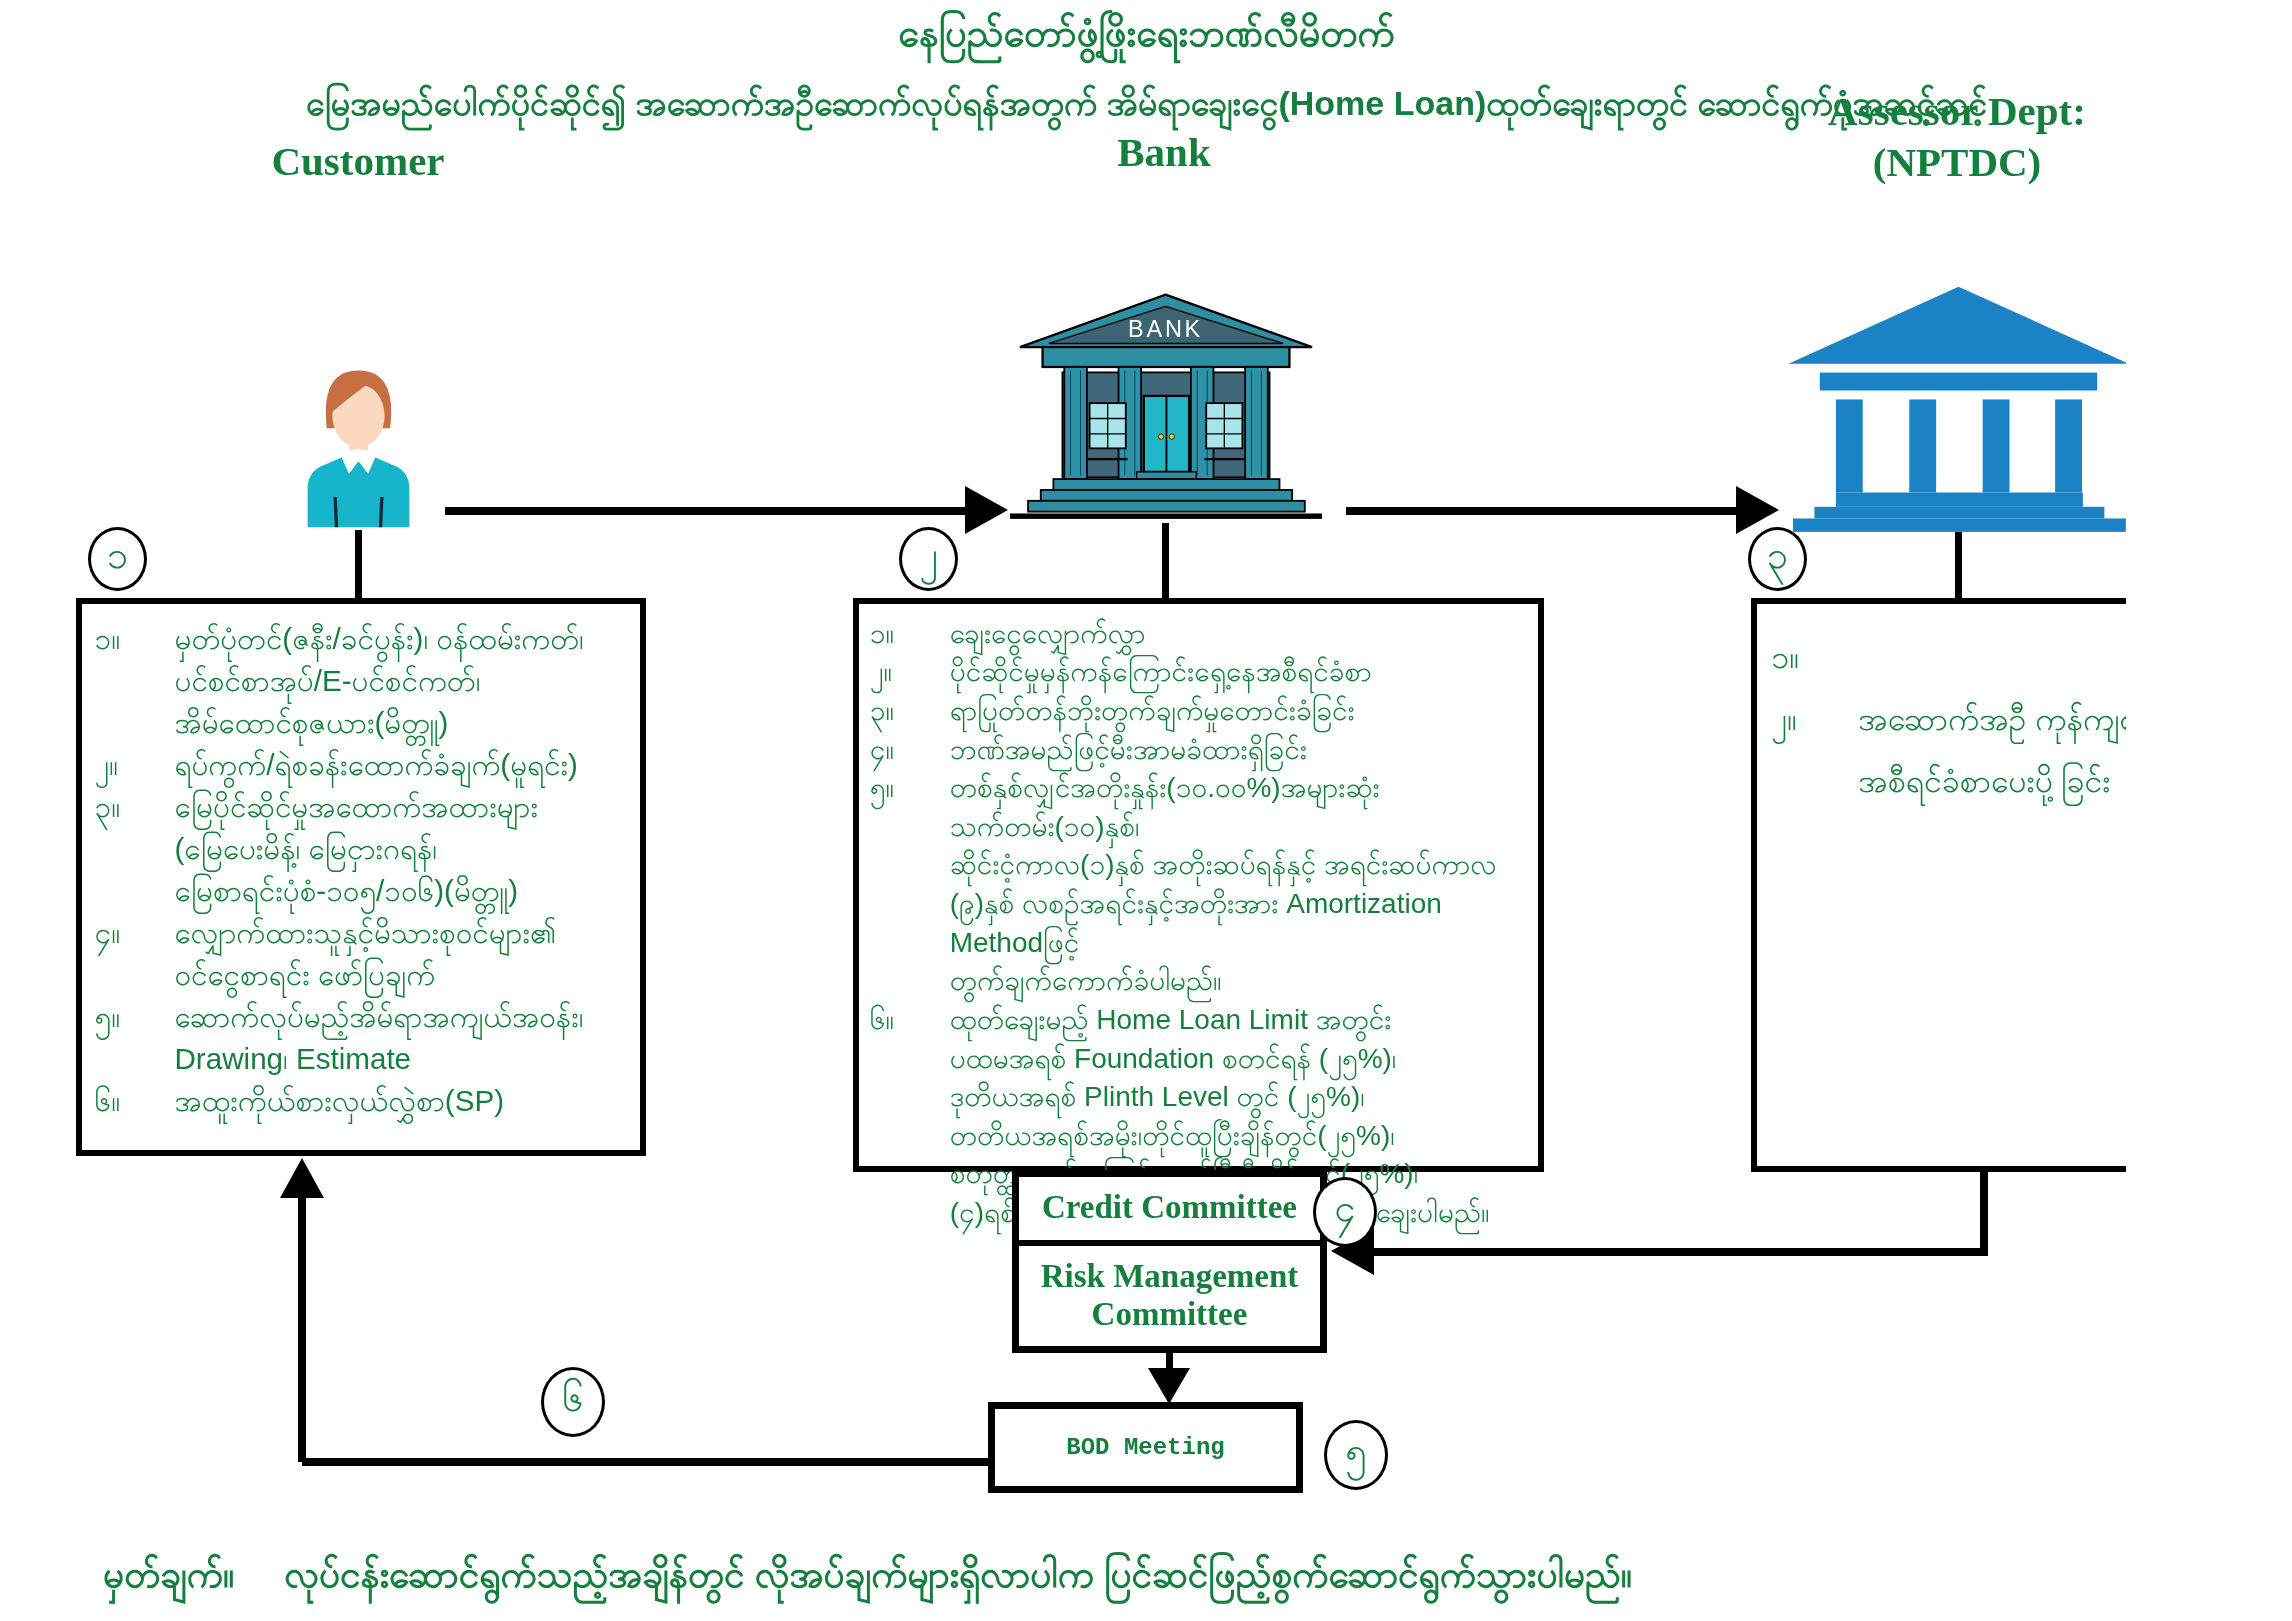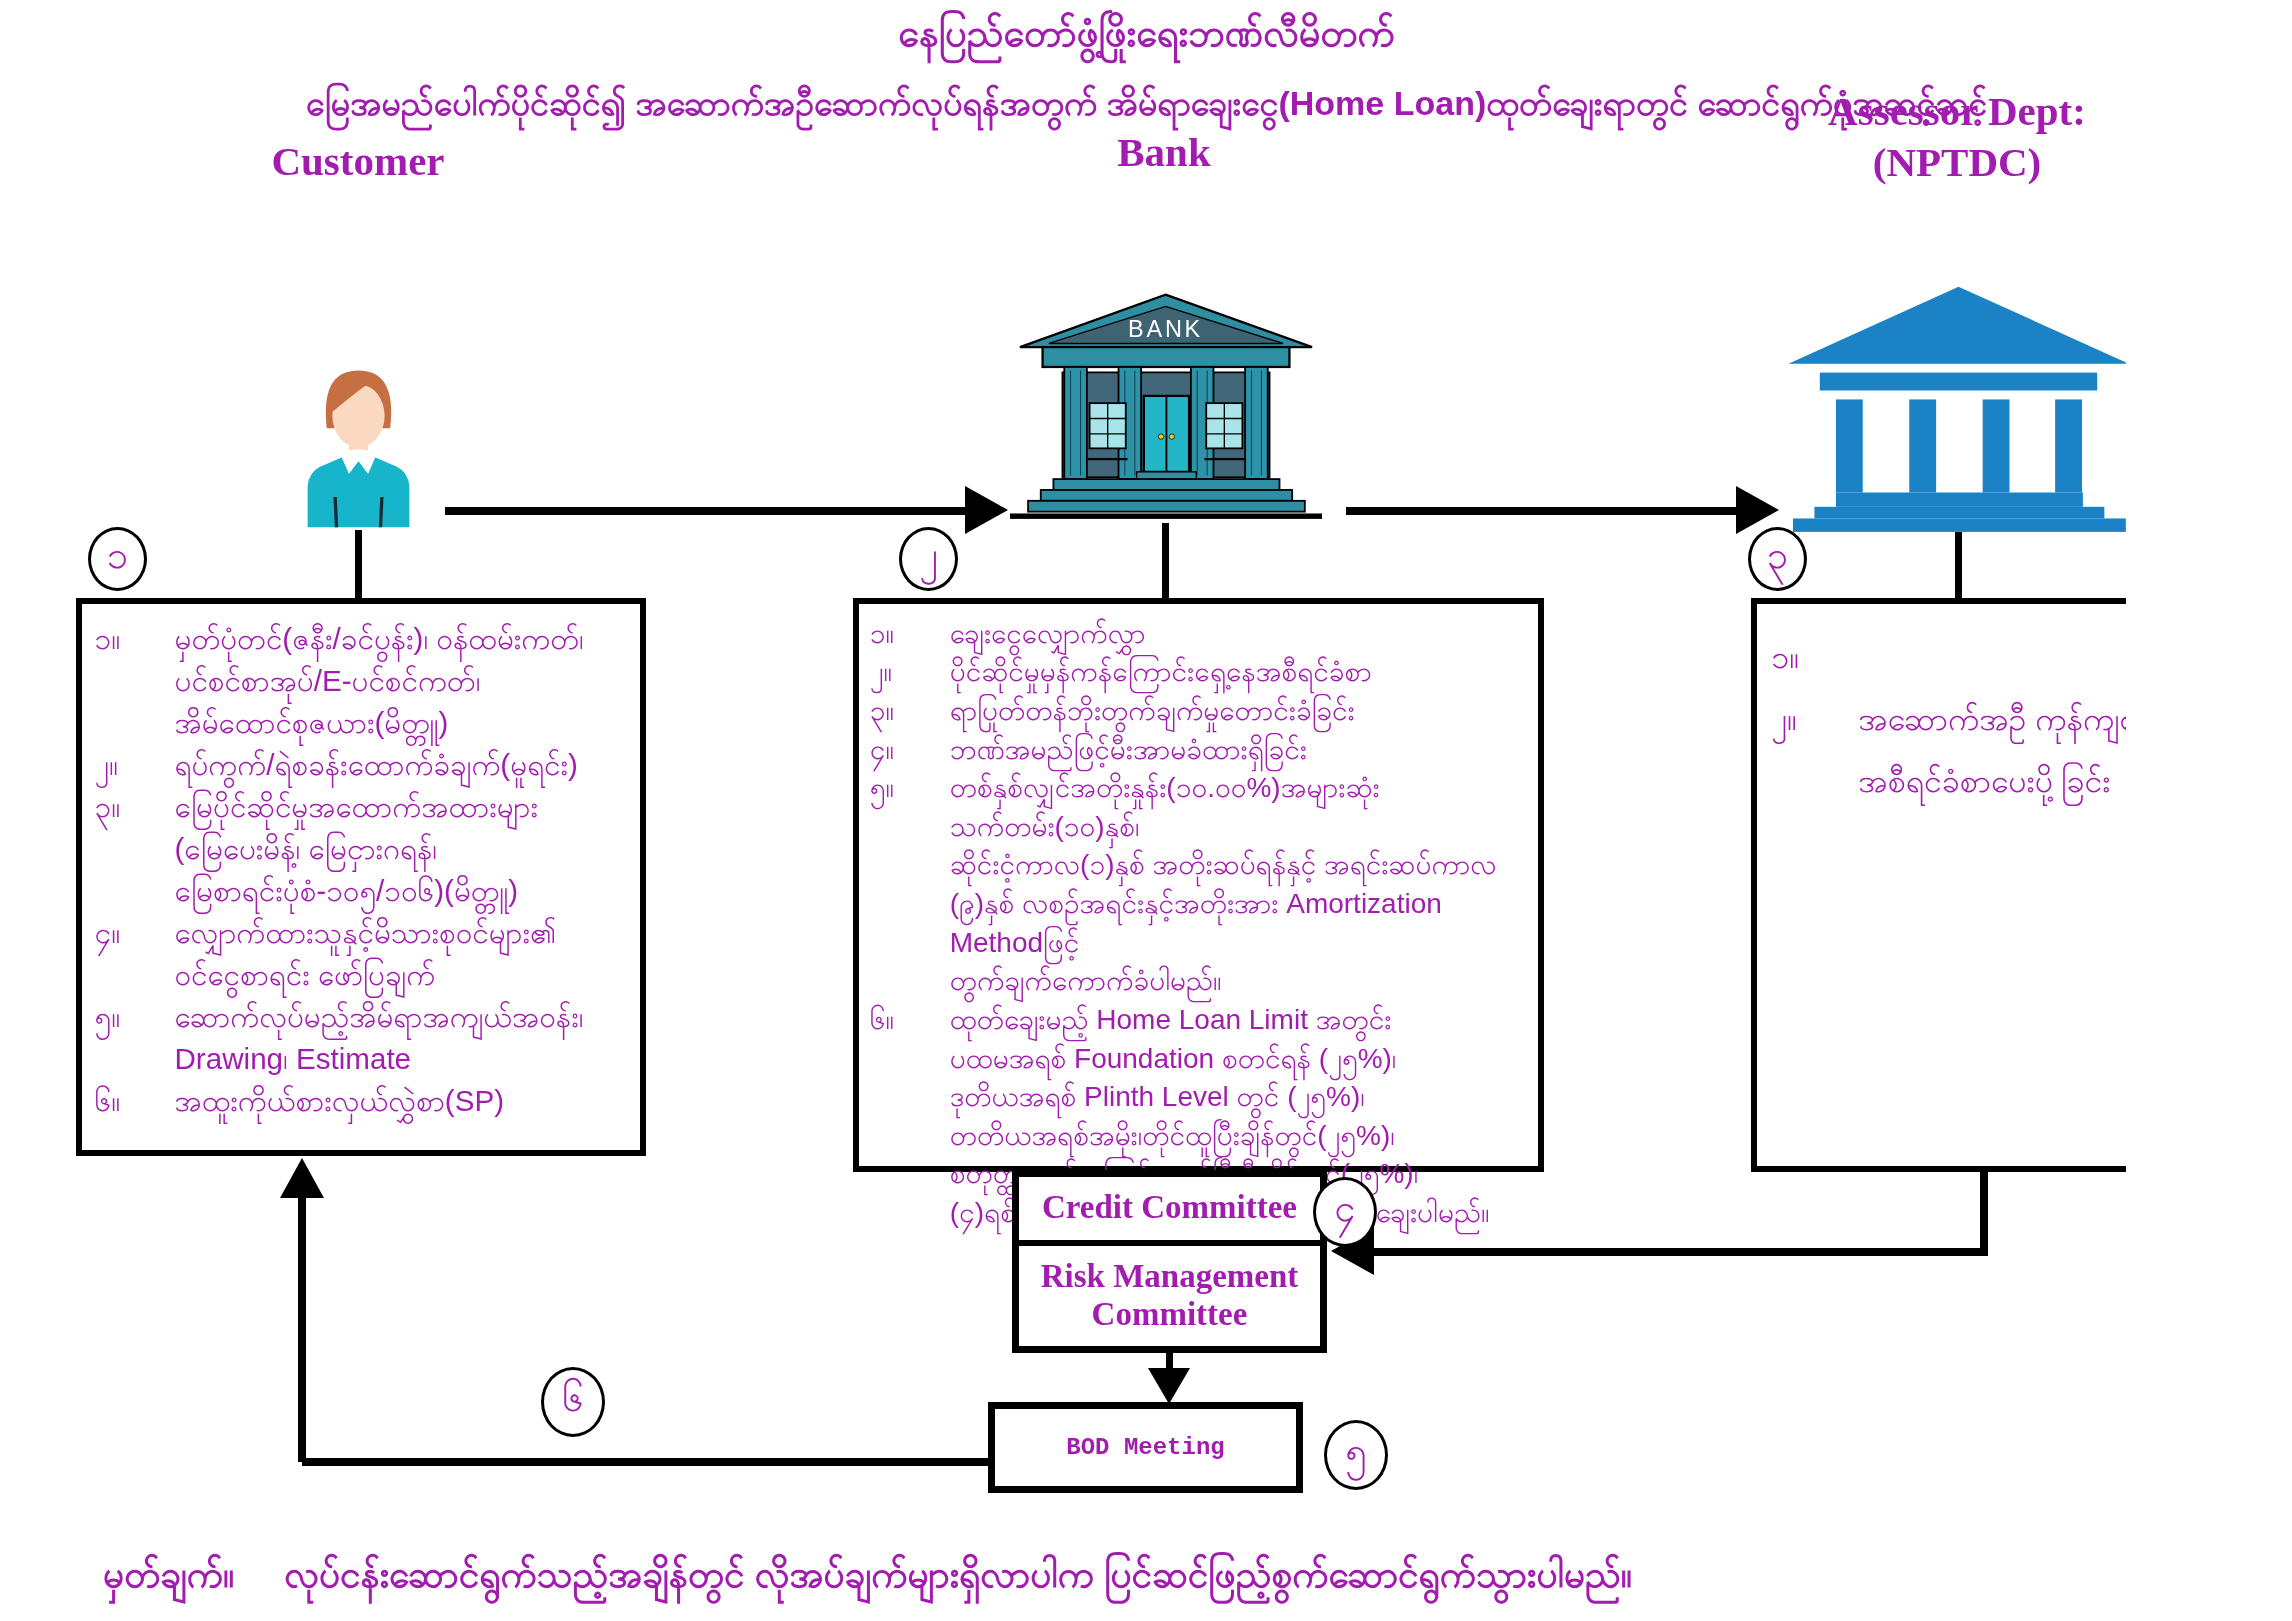--- a/index.html
+++ b/index.html
@@ -1,17 +1,17 @@
 <!DOCTYPE html>
 <html style="font-size:14.3px"><head>
 <meta charset="utf-8">
 <style>
   html,body{margin:0;padding:0;background:#ffffff;}
   .canvas{position:relative;width:2126px;height:1621px;background:#ffffff;overflow:hidden;
-          font-family:"Liberation Sans",sans-serif;color:#a21caf;}
+          font-family:"Liberation Sans",sans-serif;color:#15803d;}
   .center-text{position:absolute;text-align:center;}
   .doc-title{top:9px;left:0;width:2293px;font-size:38px;font-weight:bold;}
   .doc-subtitle{top:81px;left:0;width:2293px;font-size:34px;font-weight:bold;}
   .actor-label{font-family:"Liberation Serif",serif;font-weight:bold;font-size:41px;line-height:1.25;}
   .customer-label{top:136px;left:161px;width:394px;}
   .bank-label{top:127px;left:967px;width:394px;}
   .assessor-label{top:86px;left:1751px;width:412px;}
   
   .listbox{position:absolute;border:6.3px solid #000;background:#fff;box-sizing:border-box;}
   .customer-box{left:76px;top:598px;width:570px;height:558px;padding:14.3px 9px 9px 12.5px;font-size:29.6px;line-height:1.42;}

